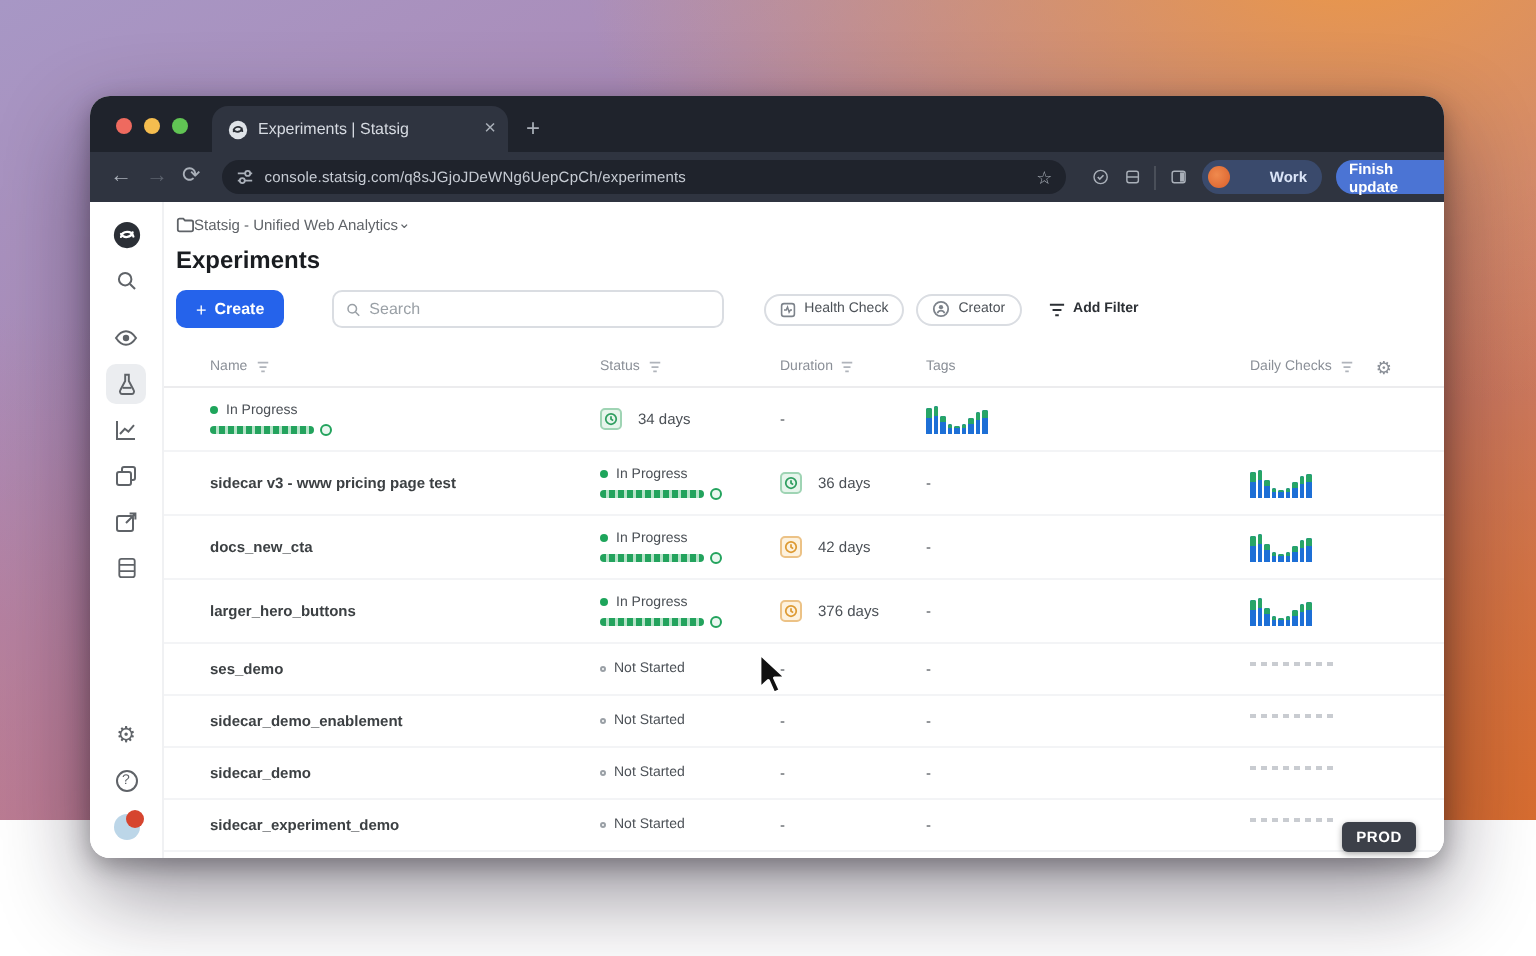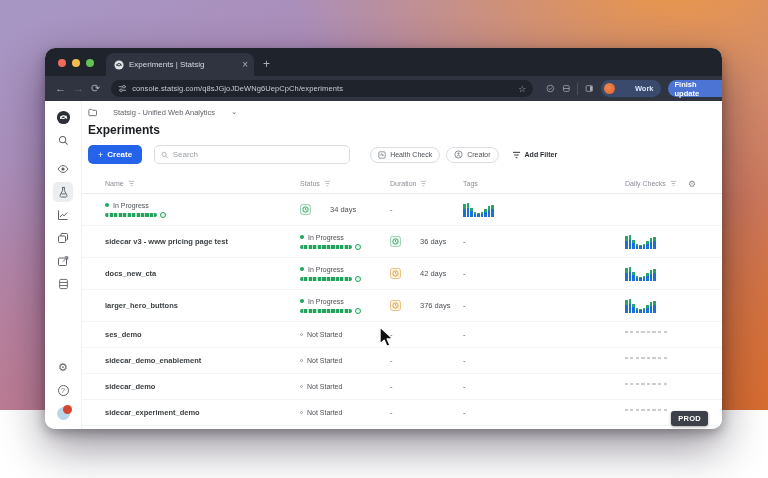--- a/index.html
+++ b/index.html
@@ -53,30 +53,30 @@
   .content { flex:1; background:#fff; display:flex; min-height:0; }
   .sidebar { width:37px; flex:none; border-right:1px solid #f0f1f3; display:flex; flex-direction:column; align-items:center; padding-top:6px; }
   .sb-item { width:20px; height:20px; border-radius:5px; display:flex; align-items:center; justify-content:center; color:#5f6368; margin-bottom:3px; }
   .sb-item.selected { background:#ebedf0; }
   .sb-gap { height:6px; }
   .sb-spacer { flex:1; }
   .help-circle { width:11px; height:11px; border:1px solid #5f6368; border-radius:50%; font-size:7px; display:flex; align-items:center; justify-content:center; }
   .user-dot { position:relative; width:13px; height:13px; border-radius:50%; background:#bcd6e8; }
   .user-dot::after { content:""; position:absolute; right:-2px; top:-2px; width:9px; height:9px; border-radius:50%; background:#d6452f; }
   .main { flex:1; display:flex; flex-direction:column; min-width:0; position:relative; }
-  .breadcrumb { margin:5px 0 0 6px; display:flex; align-items:center; gap:16px; color:#5f6368; font-size:7.5px; height:13px;text-align:center; }
+  .breadcrumb { margin:5px 0 0 6px; display:flex; align-items:center; gap:0; color:#5f6368; font-size:7.5px; height:13px;text-align:center; }
   .page-title { margin:2px 0 0 6px; font-size:12px; font-weight:bold; color:#1a1d21; height:19px; line-height:19px; }
   .controls { margin:5px 0 0 6px; display:flex; align-items:center; height:19px; gap:0; }
   .btn-create {
     height:19px; border:none; border-radius:5px; background:#2563eb; color:#fff;
     font-size:8px; font-weight:bold; display:flex; align-items:center; gap:4px; padding:0 10px;
   }
   .btn-create .plus { font-size:9px; font-weight:normal; }
   .search-box {
-    margin-left:12px; width:196px; height:19px; border:1px solid #dadde2; border-radius:5px;
+    margin-left:24px; width:196px; height:19px; border:1px solid #dadde2; border-radius:5px;
     display:flex; align-items:center; gap:4px; padding:0 6px; color:#9aa0a6;
   }
   .search-box input { border:none; outline:none; width:100%; font-size:8px; font-family:inherit; color:#333; background:transparent; }
   .search-box input::placeholder { color:#9aa0a6; }
   .filters { display:flex; align-items:center; margin-left:20px; gap:6px; }
   .fchip {
     height:16px; border:1px solid #dadde2; border-radius:9px; background:#fff;
     display:flex; align-items:center; gap:4px; padding:0 7px; font-size:7px; color:#4b5056;
   }
   .fchip.noborder { border:none; font-weight:bold; color:#2c3035; }
@@ -91,21 +91,21 @@
   .trow.not_started { height:26px; }
   .r-name { font-size:7.5px; font-weight:bold; color:#3c4043; white-space:nowrap; overflow:hidden; }
   .status-cell { display:flex; flex-direction:column; gap:3px; }
   .status-line { display:flex; align-items:center; gap:4px; font-size:7px; color:#4b5056; }
   .sdot { width:4px; height:4px; border-radius:50%; flex:none; }
   .in_progress .sdot { background:#1ea55b; }
   .not_started .sdot { background:#fff; border:1px solid #9aa0a6; width:3px; height:3px; }
   .progresswrap { display:flex; align-items:center; gap:3px; }
   .progressbar { width:52px; height:4px; border-radius:2px; background:repeating-linear-gradient(90deg,#23a35d 0 3px,#b7e3c9 3px 4.5px); }
   .progress-end { width:6px; height:6px; border-radius:50%; border:1px solid #23a35d; background:#eaf7f0; }
-  .duration-cell { display:flex; align-items:center; gap:19px; font-size:7.5px; color:#4b5056; }
+  .duration-cell { display:flex; align-items:center; gap:8px; font-size:7.5px; color:#4b5056; }
   .dur-icon { width:11px; height:11px; border-radius:2.5px; flex:none; display:flex; align-items:center; justify-content:center; }
   .dh-ok .dur-icon { background:#e7f5ec; border:1px solid #9fd4b4; color:#2f9e60; }
   .dh-warn .dur-icon { background:#fdf2df; border:1px solid #ecc286; color:#dd9a33; }
   .dur-icon svg { display:block; }
   .r-tags { font-size:7.5px; color:#4b5056; }
   .daily-cell { display:flex; align-items:flex-end; }
   .sparkline { display:flex; align-items:flex-end; gap:1px; height:15px; }
   .sparkline .bar { width:2.5px; background:#1d6fd6; border-radius:1px 1px 0 0; position:relative; }
   .sparkline .cap { position:absolute; top:0; left:0; right:0; background:#27a567; border-radius:1px 1px 0 0; }
   .dots { display:none; width:42px; height:2px; background:repeating-linear-gradient(90deg,#c9ccd1 0 3px,transparent 3px 5.5px); margin-bottom:5px; }

